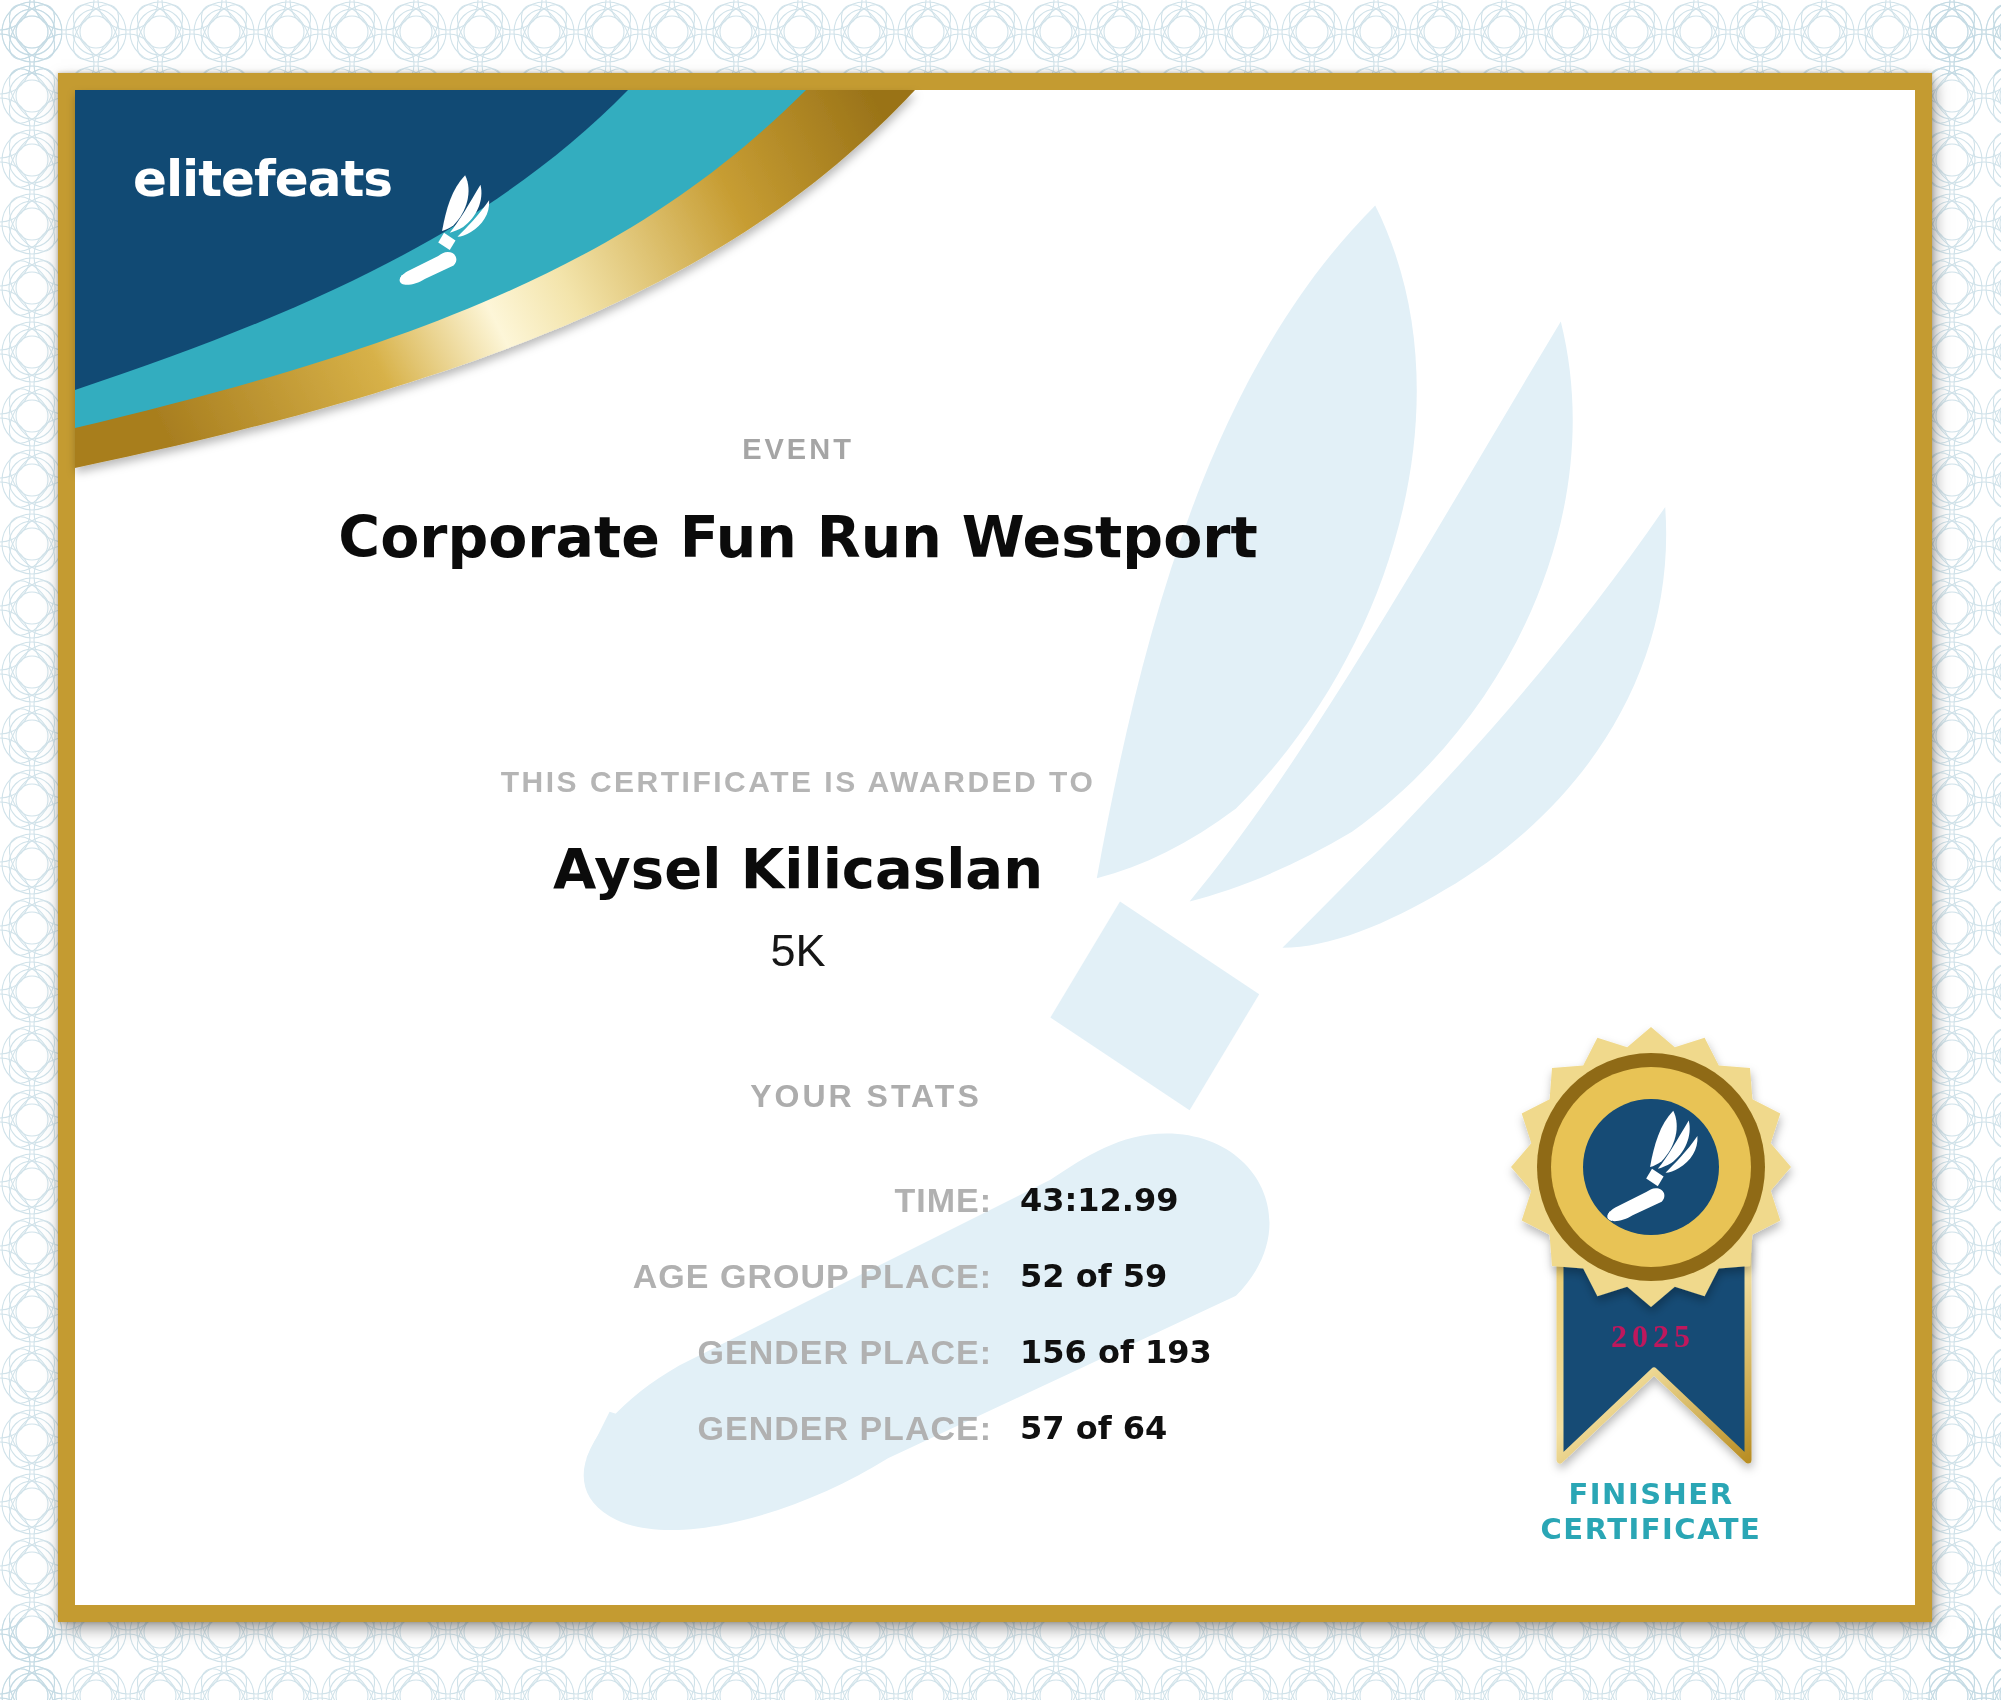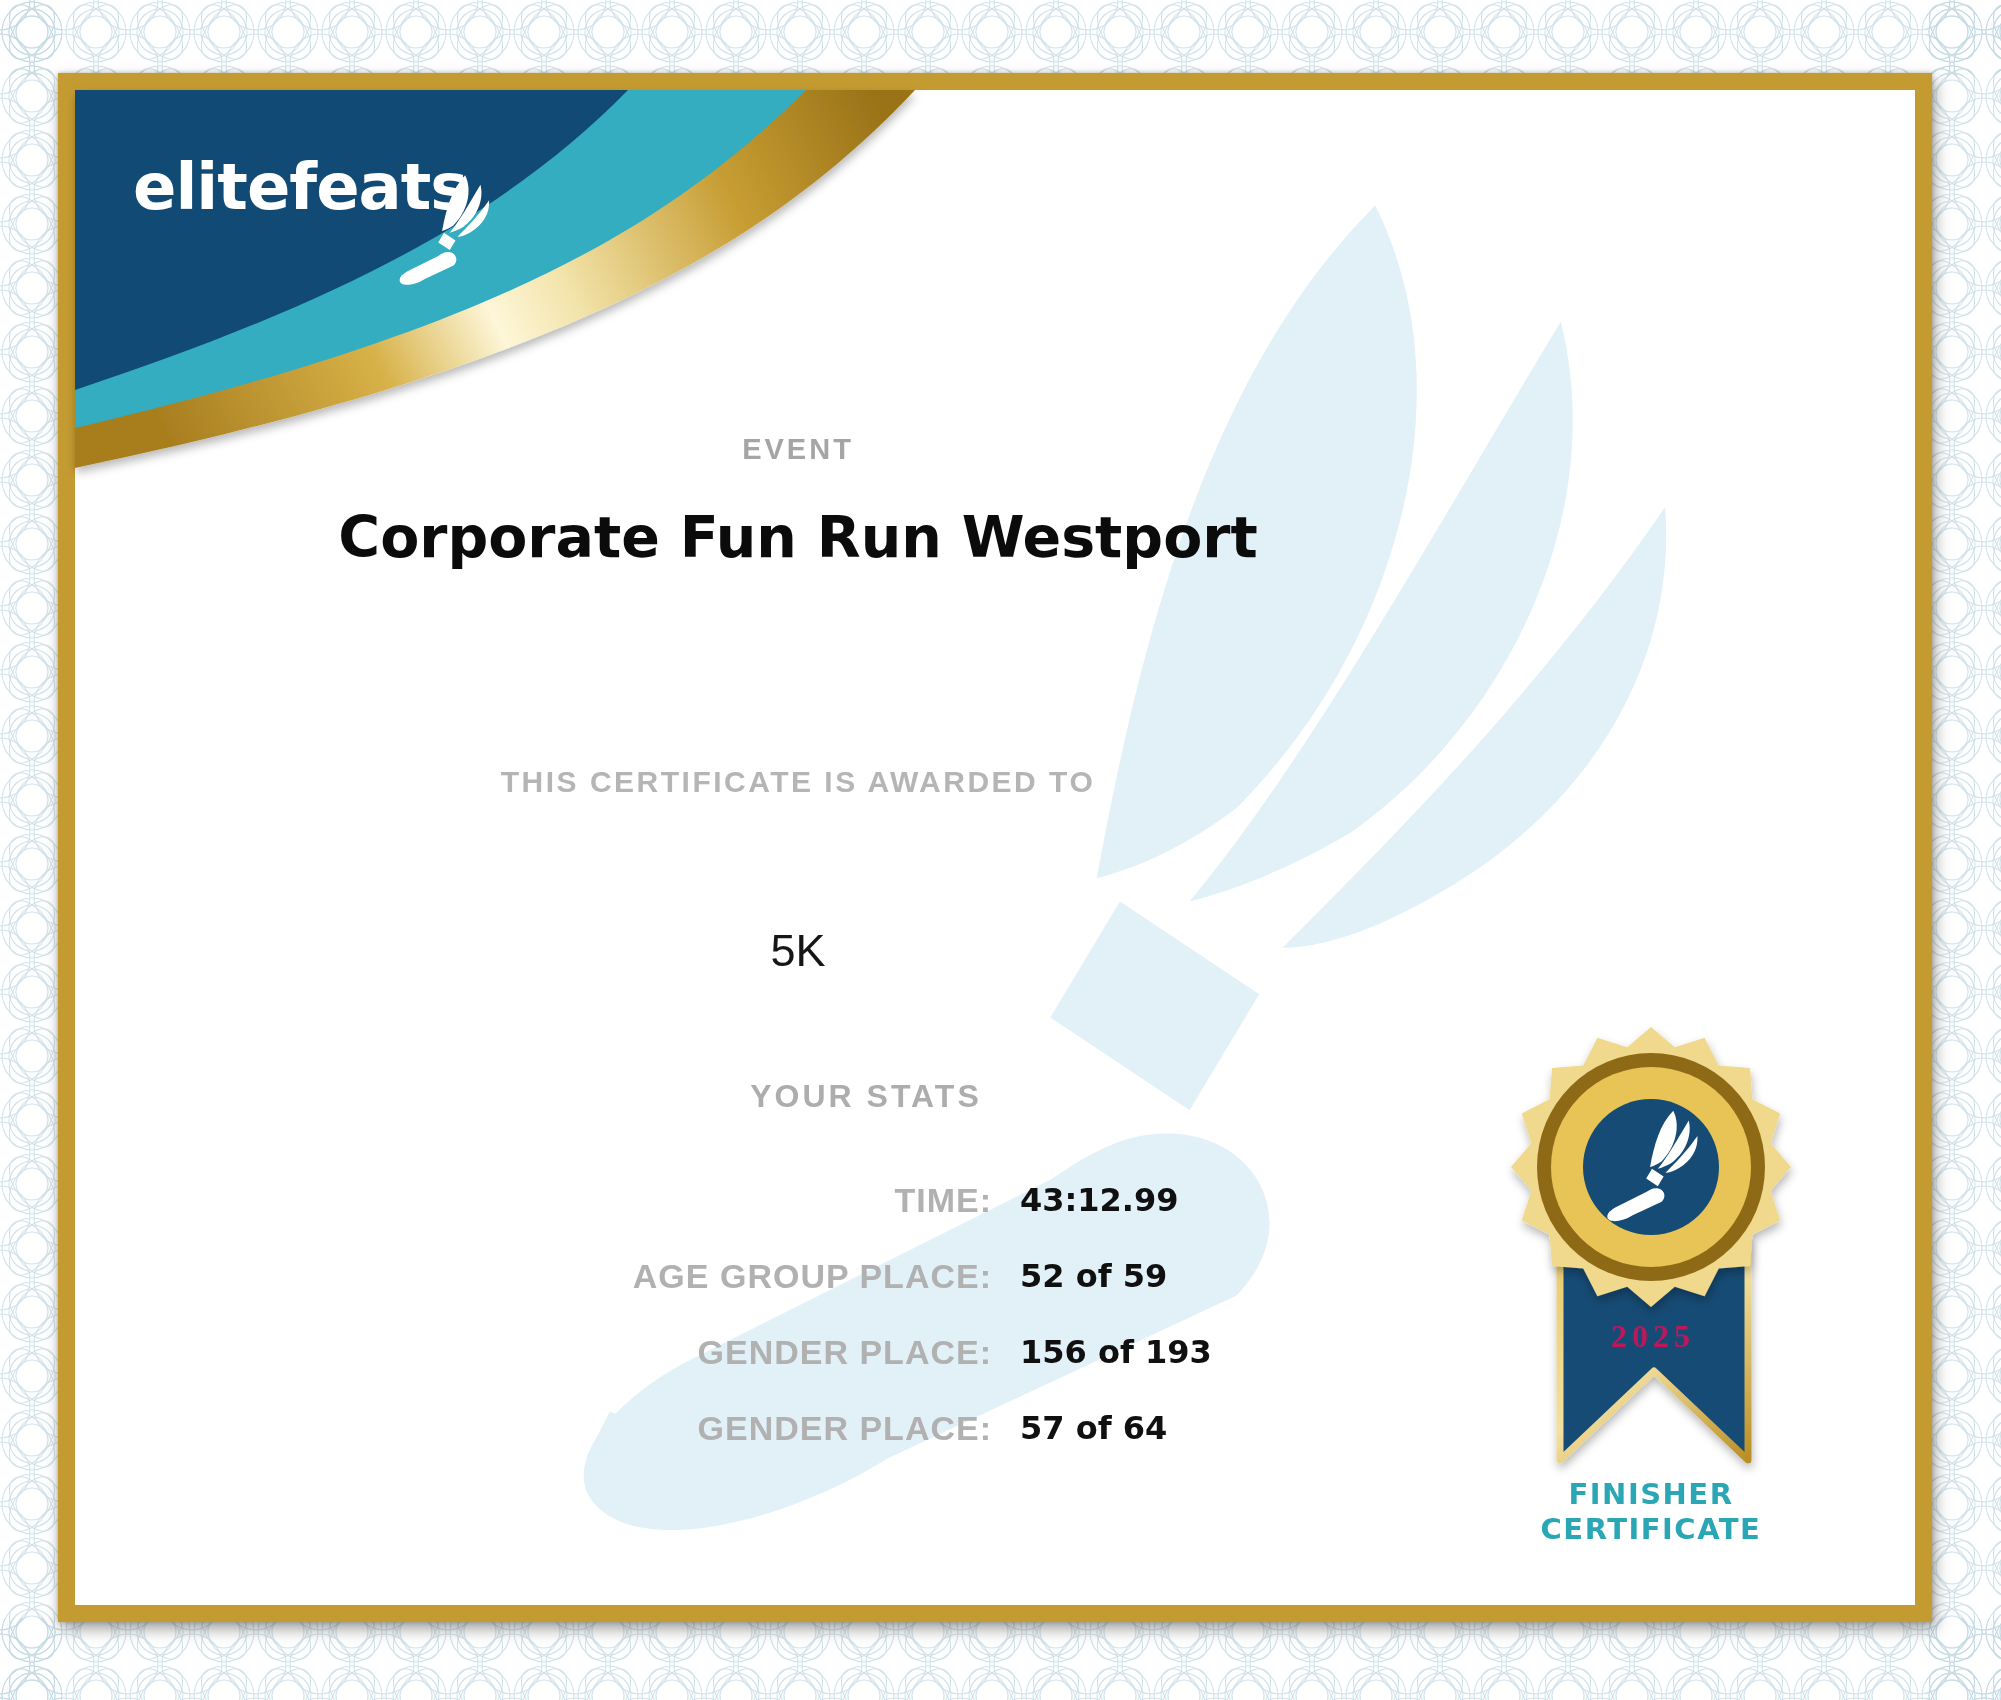--- a/index.html
+++ b/index.html
@@ -14,21 +14,21 @@
     z-index:2;position:absolute;left:58px;top:73px;width:1874px;height:1549px;
     box-sizing:border-box;border:17px solid #c49b31;background:#ffffff;
     box-shadow:3px 7px 14px rgba(70,70,70,.5), 0 0 4px rgba(90,70,20,.35);
   }
   #decor-layer{z-index:3;}
   #text-layer{z-index:4;pointer-events:none;}
   
   .logo-text{
     position:absolute;left:133px;top:150px;width:320px;
     color:#ffffff;font-family:"DejaVu Sans", sans-serif;
-    font-size:64px;font-weight:bold;letter-spacing:-1px;
+    font-size:50px;font-weight:bold;letter-spacing:-1px;
   }
   .logo-icon{position:absolute;left:396px;top:170px;}
   
   .center-text{position:absolute;left:0;width:1596px;text-align:center;}
   .muted{color:#adadad;font-weight:bold;letter-spacing:3px;}
   #event-label{top:433px;font-size:29px;color:#a5a5a5;}
   #event-name{
     top:504px;font-size:57px;font-weight:800;color:#0b0b0b;
     font-family:"DejaVu Sans", sans-serif;letter-spacing:0px;
   }
@@ -167,20 +167,21 @@
 
     <div class="logo-text">elitefeats</div>
     <svg class="logo-icon" width="96" height="118" viewBox="0 0 100 120">
       <use href="#wingfoot" fill="#ffffff"></use>
     </svg>
 
     <div id="event-label" class="center-text muted">EVENT</div>
     <div id="event-name" class="center-text">Corporate Fun Run Westport</div>
 
     <div id="awarded-label" class="center-text muted">THIS CERTIFICATE IS AWARDED TO</div>
+    <div id="recipient-name" class="center-text">Aysel Kilicaslan</div>
     <div id="race-distance" class="center-text">5K</div>
 
     <div id="stats-heading" class="muted">YOUR STATS</div>
 
     <div id="stats-grid">
       <div class="stat-label">TIME:</div>
       <div class="stat-value">43:12.99</div>
       <div class="stat-label">AGE GROUP PLACE:</div>
       <div class="stat-value">52 of 59</div>
       <div class="stat-label">GENDER PLACE:</div>

